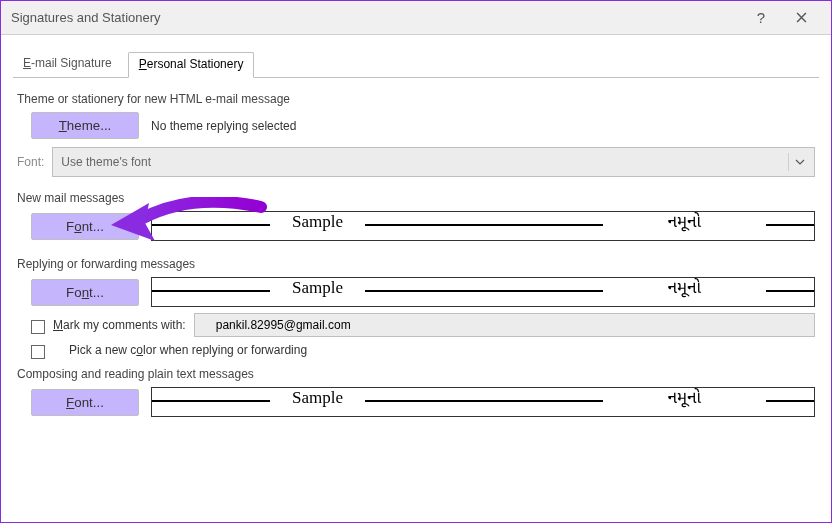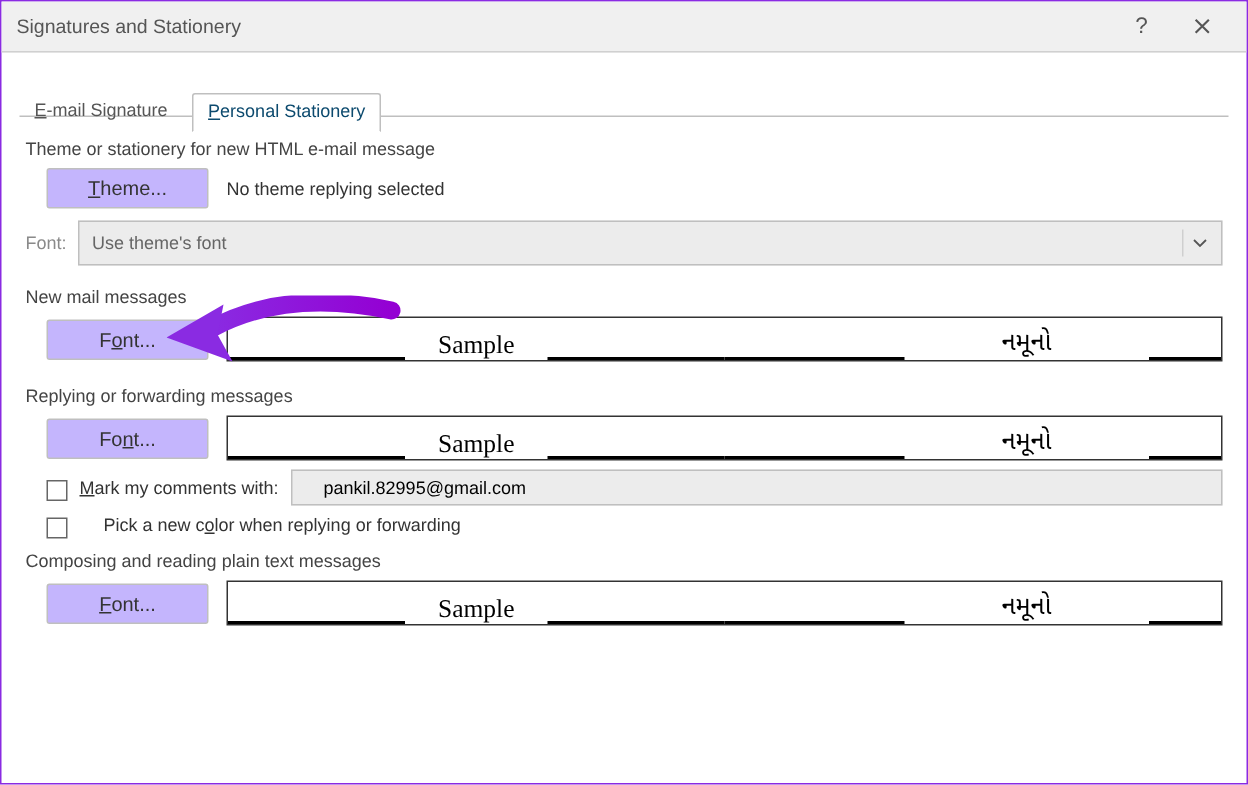--- a/index.html
+++ b/index.html
@@ -38,28 +38,28 @@
   .tabstrip {
     margin: 16px 12px 0 12px;
     border-bottom: 1px solid #bfbfbf;
     display: flex;
     gap: 6px;
   }
   .tab {
     padding: 4px 10px 6px 10px;
     color: #555;
     position: relative;
-    top: 11px;
+    top: 1px;
   }
   .tab.active {
     background: #fff;
     border: 1px solid #bfbfbf;
     border-bottom: 1px solid #fff;
     border-radius: 2px 2px 0 0;
-    color: #0c4a6e;
+    color: #000000;
   }
   .tab .ul { text-decoration: underline; }
 
   .content { padding: 10px 16px 16px 16px; }
   .section-title { color: #444; margin: 4px 0 6px 0; }
 
   .row { display: flex; align-items: center; gap: 12px; margin: 6px 0; }
 
   .btn {
     border: 1px solid #bfbfbf;
@@ -95,21 +95,21 @@
   .preview {
     flex: 1;
     border: 1px solid #333;
     height: 30px;
     display: flex;
     background: #fff;
     overflow: hidden;
   }
   .preview .half {
     width: 50%;
-    display: flex; align-items: flex-end; justify-content: center;
+    display: flex; align-items: flex-start; justify-content: center;
     gap: 18px;
     font-family: Georgia, "Times New Roman", serif;
     font-size: 17px;
     color: #000;
   }
   .preview .ln { flex:1; border-bottom: 2px solid #000; height: 0; margin-top: 12px; }
   .preview .txt { padding: 0 4px; white-space: nowrap; }
   .preview .guj { flex:1; font-family: "Noto Sans Gujarati", "Shruti", serif; font-size: 17px; text-align:center; }
 
   

